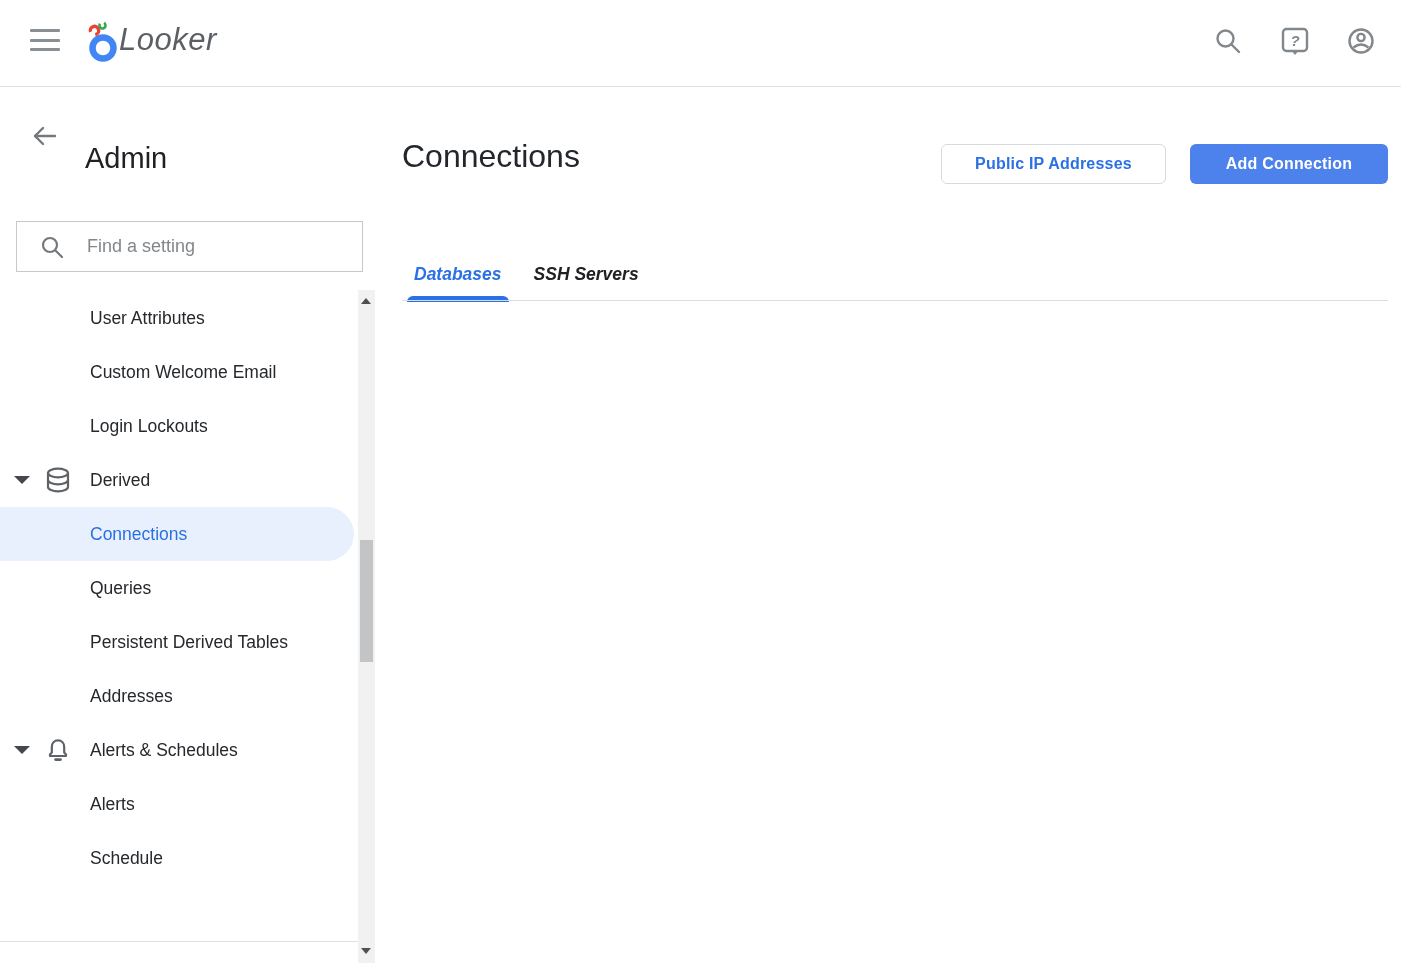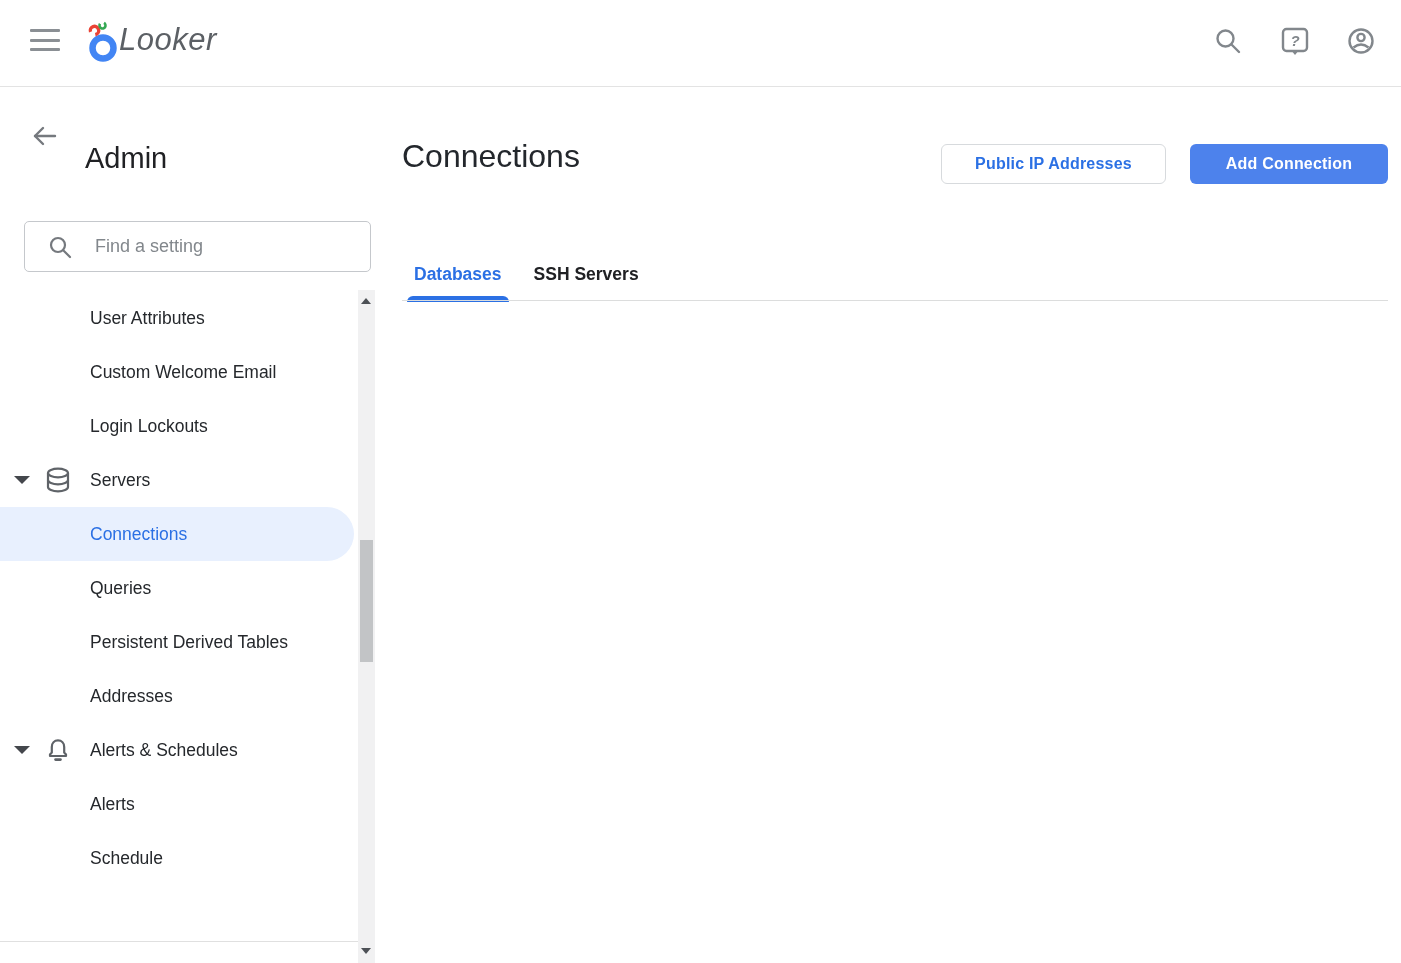--- a/index.html
+++ b/index.html
@@ -17,22 +17,22 @@
     letter-spacing: 0.5px; }
   .topbar-icon { position: absolute; top: 26px; width: 30px; height: 30px; cursor: pointer; }
   #tb-search { left: 1213px; }
   #tb-help { left: 1280px; }
   #tb-account { left: 1346px; }
 
   
   #sidebar { position: absolute; top: 87px; left: 0; width: 378px; height: 876px; background: #fff; }
   #back-arrow { position: absolute; left: 31px; top: 122px; width: 28px; height: 28px; cursor: pointer; }
   #admin-title { position: absolute; left: 85px; top: 118px; font-size: 29px; color: #202124; margin-top: 24px; }
-  #setting-search { position: absolute; left: 24px; top: 221px; width: 347px; height: 51px;
-    border: 1px solid #c5c8cc; border-radius: 5px; background: #fff; }
+  #setting-search { position: absolute; left: 16px; top: 221px; width: 347px; height: 51px;
+    border: 1px solid #c5c8cc; border-radius: 0; background: #fff; }
   #setting-search input { position: absolute; left: 70px; top: 0; width: 265px; height: 49px;
     border: none; outline: none; font-size: 18px; color: #202124; font-family: "Liberation Sans", sans-serif; }
   #setting-search input::placeholder { color: #82878c; }
   #setting-search-icon { position: absolute; left: 22px; top: 12px; width: 26px; height: 26px; }
 
   #nav-list { position: absolute; left: 0; top: 291px; width: 358px; }
   .nav-row { position: relative; height: 54px; width: 354px; display: flex; align-items: center; cursor: pointer; padding-left: 40px; }
   .nav-label { position: absolute; left: 90px; font-size: 17.5px; color: #25282c; white-space: nowrap; }
   .nav-row.active { background: #e8f0fe; border-radius: 0 27px 27px 0; }
   .nav-row.active .nav-label { color: #2b70e4; }
@@ -52,21 +52,21 @@
   
   #main-title { position: absolute; left: 402px; top: 138px; font-size: 32px; color: #23272c; }
   .btn { position: absolute; top: 144px; height: 40px; border-radius: 6px; font-size: 16px;
     font-weight: bold; display: flex; align-items: center; justify-content: center; cursor: pointer;
     font-family: "Liberation Sans", sans-serif; letter-spacing: 0.2px; }
   #btn-public-ip { left: 941px; width: 225px; background: #fff; border: 1px solid #d7dadd; color: #2b70e4; }
   #btn-add-connection { left: 1190px; width: 198px; background: #4d82ec; border: none; color: #fff; }
 
   #tabs { position: absolute; left: 402px; top: 248px; height: 53px; display: flex; }
   .tab { position: relative; height: 53px; display: flex; align-items: center; padding: 0 7px;
-    font-size: 17.5px; font-weight: bold; color: #202124; cursor: pointer; margin-left: 18px; }
+    font-size: 17.5px; font-weight: bold; color: #202124; cursor: pointer; margin-left: 18px; font-style: italic; }
   .tab:first-child { margin-left: 5px; }
   .tab.active { color: #2b70e4; }
   .tab.active .tab-underline { position: absolute; left: 0; right: 0; bottom: -1px; height: 6px;
     background: #2b70e4; border-radius: 6px 6px 0 0; }
   #tab-divider { position: absolute; left: 402px; top: 300px; width: 986px; height: 1px; background: #dcdddd; }
 
   svg { display: block; }
 </style>
 </head>
 <body>
@@ -141,21 +141,21 @@
 
   <div class="nav-row">
     <span class="caret"></span>
     <span class="row-icon">
       <svg width="28" height="28" viewBox="0 0 28 28">
         <ellipse cx="14" cy="7" rx="10" ry="4.4" fill="none" stroke="#5f6368" stroke-width="2.2"></ellipse>
         <path d="M4 7 V21 C4 23.4 8.5 25.4 14 25.4 C19.5 25.4 24 23.4 24 21 V7" fill="none" stroke="#5f6368" stroke-width="2.2"></path>
         <path d="M4 14 C4 16.4 8.5 18.4 14 18.4 C19.5 18.4 24 16.4 24 14" fill="none" stroke="#5f6368" stroke-width="2.2"></path>
       </svg>
     </span>
-    <span class="nav-label">Servers</span>
+    <span class="nav-label">Derived</span>
   </div>
 
   <div class="nav-row active">
     <span class="nav-label">Connections</span>
   </div>
   <div class="nav-row">
     <span class="nav-label">Queries</span>
   </div>
   <div class="nav-row">
     <span class="nav-label">Persistent Derived Tables</span>

